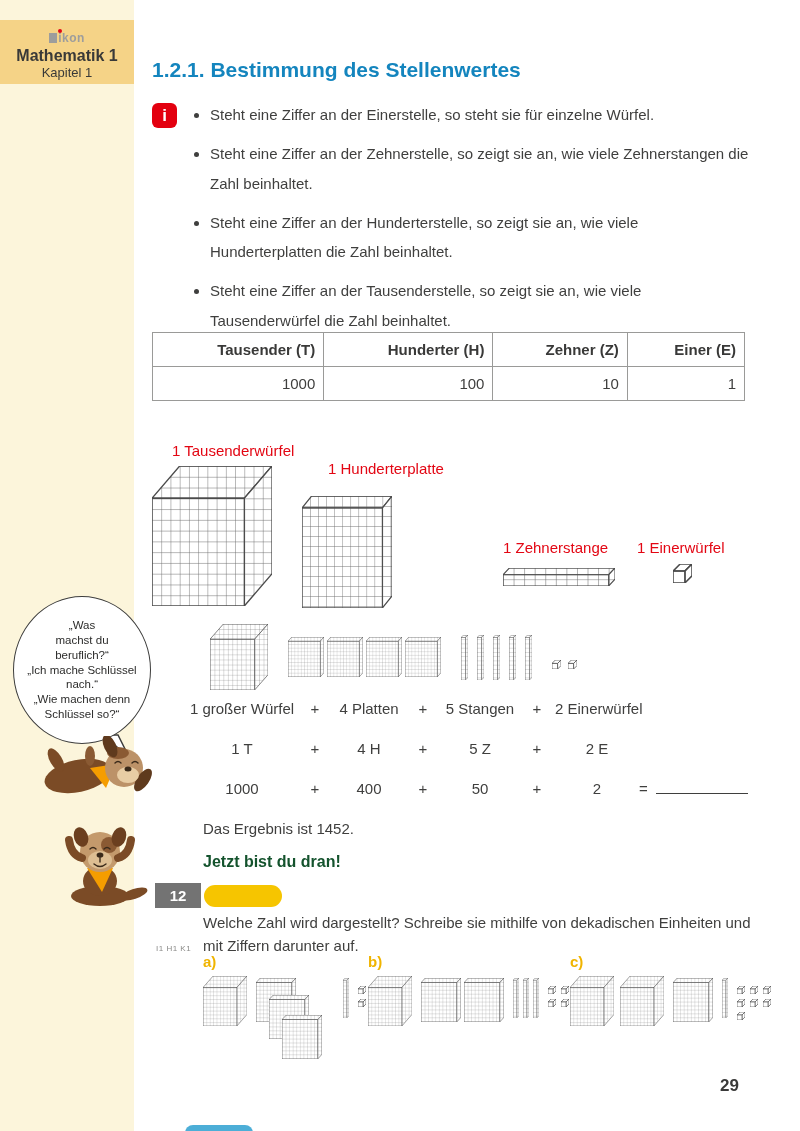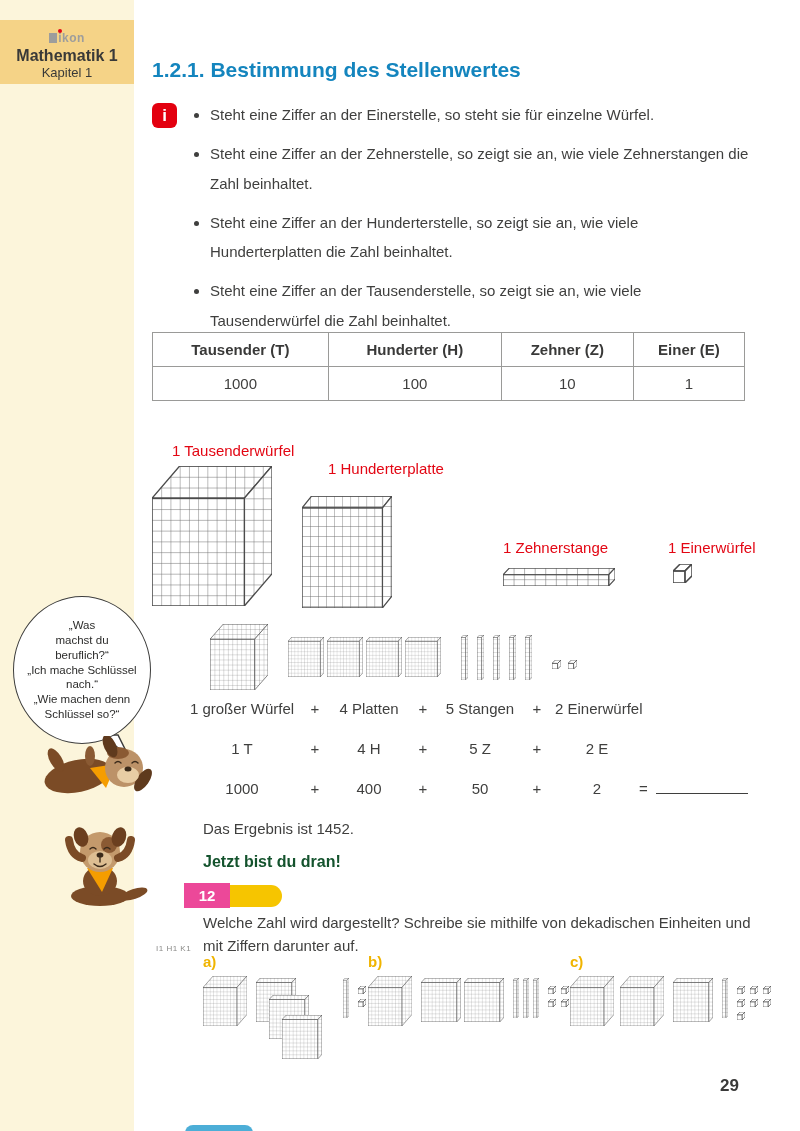--- a/index.html
+++ b/index.html
@@ -23,21 +23,21 @@
   .info{position:absolute;left:152px;top:100px;width:600px;display:flex;gap:14px;}
   .info-icon{flex:0 0 auto;width:25px;height:25px;background:#E3000F;border-radius:6px;color:#fff;
              font-weight:bold;font-size:17px;display:flex;align-items:center;justify-content:center;margin-top:3px;}
   .info-text{font-size:15px;line-height:1.5;width:560px;}
   .intro{margin:5px 0 12px;}
   ul.bullets{margin:0;padding-left:19px;}
   ul.bullets li{margin-bottom:10px;line-height:1.95;}
 
   
   .pv-table{position:absolute;left:152px;top:332px;width:593px;border-collapse:collapse;}
-  .pv-table th,.pv-table td{border:1px solid #9a9a98;text-align:center;font-size:15px;padding:8px 0;}
+  .pv-table th,.pv-table td{border:1px solid #9a9a98;text-align:right;font-size:15px;padding:8px 8px;}
   .pv-table th{font-weight:bold;color:#393938;}
 
   
   svg.blk{display:block;overflow:visible;}
   .diagram{position:absolute;left:152px;top:440px;width:600px;height:180px;}
   .diagram .dlabel{position:absolute;color:#E30613;font-size:15px;white-space:nowrap;}
   .diagram svg{position:absolute;overflow:visible;}
 
   .example-blocks{position:absolute;left:210px;top:618px;display:flex;align-items:center;gap:20px;height:78px;}
   .example-blocks .plates{display:flex;gap:3px;align-items:center;}
@@ -53,22 +53,22 @@
            grid-template-columns:110px 36px 72px 36px 78px 36px 84px auto;
            row-gap:23px;font-size:15px;align-items:end;}
   .eq-grid span{text-align:center;white-space:nowrap;}
   .eq-last{text-align:left !important;}
   .blankline{display:inline-block;width:92px;border-bottom:1.2px solid #3f3f3e;margin-left:8px;}
 
   .result{position:absolute;left:203px;top:820px;font-size:15px;}
   .cta{position:absolute;left:203px;top:853px;font-size:16px;font-weight:bold;color:#14532d;}
 
   
-  .ex-badge{position:absolute;left:155px;top:883px;width:46px;height:25px;background:#ec4899;color:#fff;
-            font-weight:bold;font-size:15px;display:flex;align-items:center;justify-content:center;z-index:4;margin-left:29px;}
+  .ex-badge{position:absolute;left:155px;top:883px;width:46px;height:25px;background:#737373;color:#fff;
+            font-weight:bold;font-size:15px;display:flex;align-items:center;justify-content:center;z-index:4;}
   .ex-pill{position:absolute;left:204px;top:885px;width:78px;height:22px;background:#F6C500;border-radius:11px;}
   .ex-comp{position:absolute;left:156px;top:944px;font-size:8px;color:#8a8a88;letter-spacing:.5px;}
   .task{position:absolute;left:203px;top:911px;width:562px;font-size:15px;line-height:1.55;}
 
   .parts{position:absolute;left:203px;top:953px;width:580px;height:130px;}
   .part{position:absolute;top:0;}
   .part-label{color:#F0B400;font-weight:bold;font-size:15px;margin-bottom:6px;}
   .group{display:flex;align-items:flex-start;gap:9px;}
   .group .cubes{display:flex;gap:6px;}
   .group .plates{display:flex;gap:3px;margin-top:2px;}
@@ -183,21 +183,21 @@
         <use href="#sym-cube"></use>
       </svg>
     <div class="dlabel" style="left:176px;top:20px;">1 Hunderterplatte</div>
     <svg class="blk" style="left:150px;top:56px;width:90px;height:112px;">
         <use href="#sym-plate"></use>
       </svg>
     <div class="dlabel" style="left:351px;top:99px;">1 Zehnerstange</div>
     <svg class="blk" style="left:351px;top:128px;width:112px;height:18px;">
         <use href="#sym-rodh"></use>
       </svg>
-    <div class="dlabel" style="left:485px;top:99px;margin-left:31px;">1 Einerwürfel</div>
+    <div class="dlabel" style="left:485px;top:99px;">1 Einerwürfel</div>
     <svg class="blk" style="left:521px;top:124px;width:19px;height:19px;">
         <use href="#sym-unit"></use>
       </svg>
   </div>
 
   <div class="example-blocks g-lg">
     <div class="cubes">
         <svg class="blk blk-cube">
           <use href="#sym-cube"></use>
         </svg>

